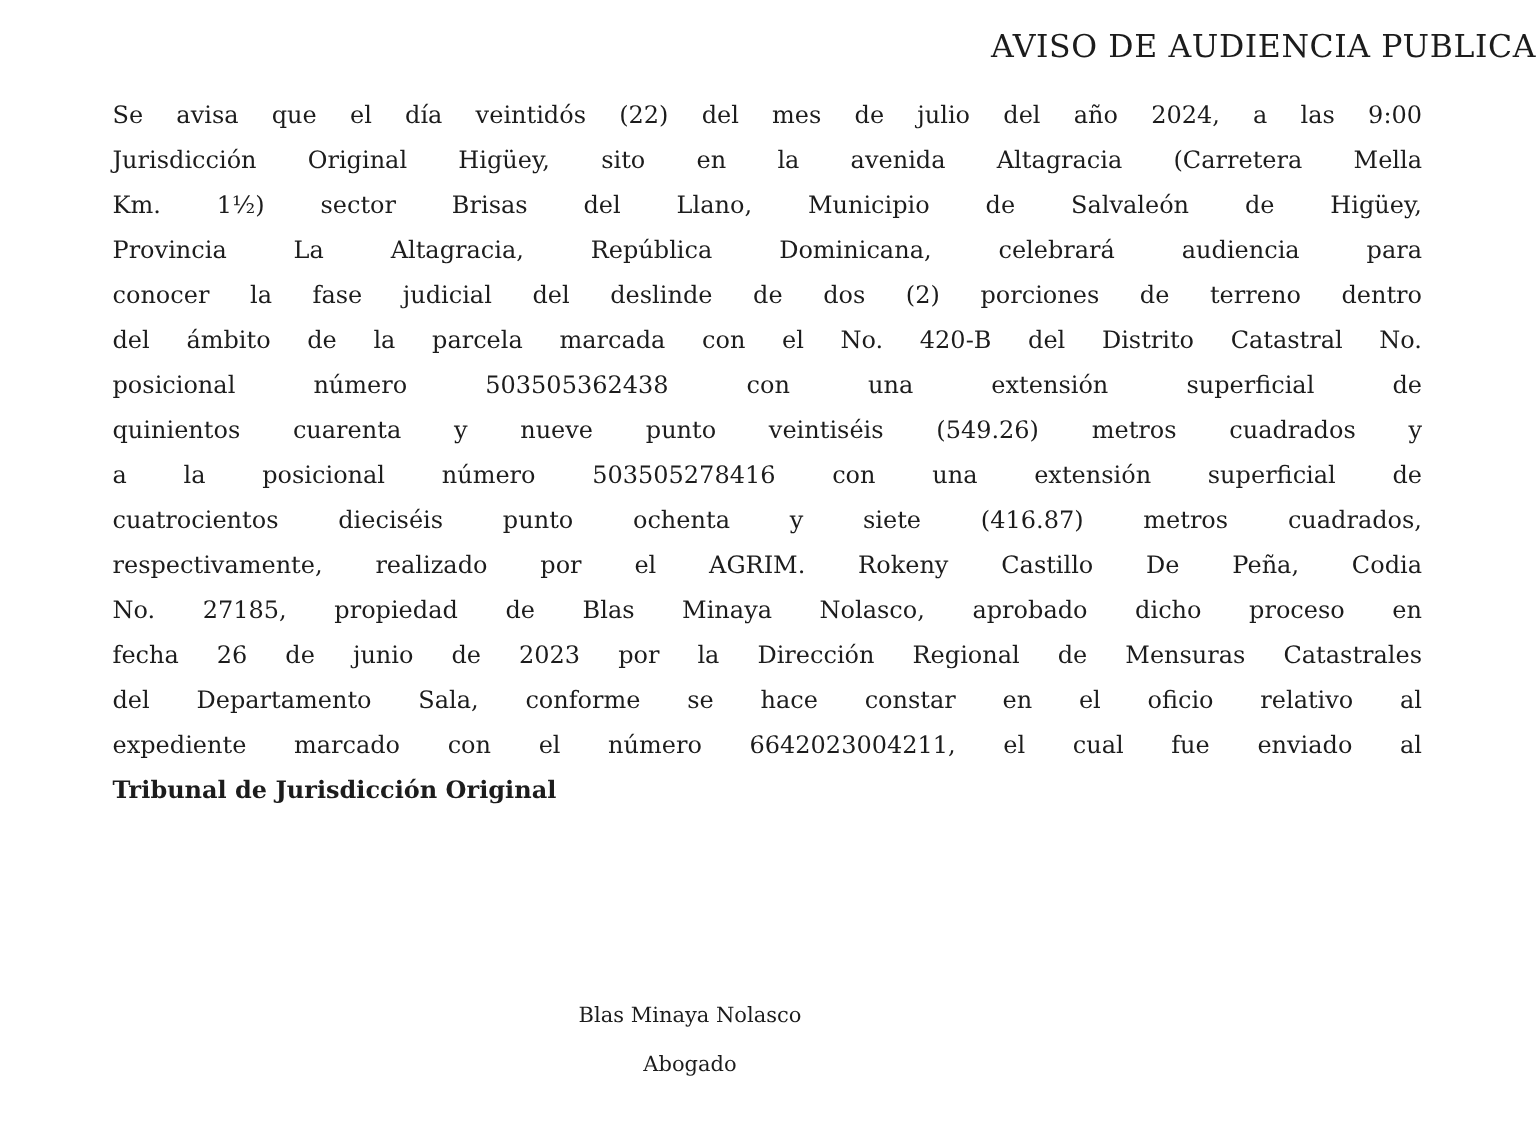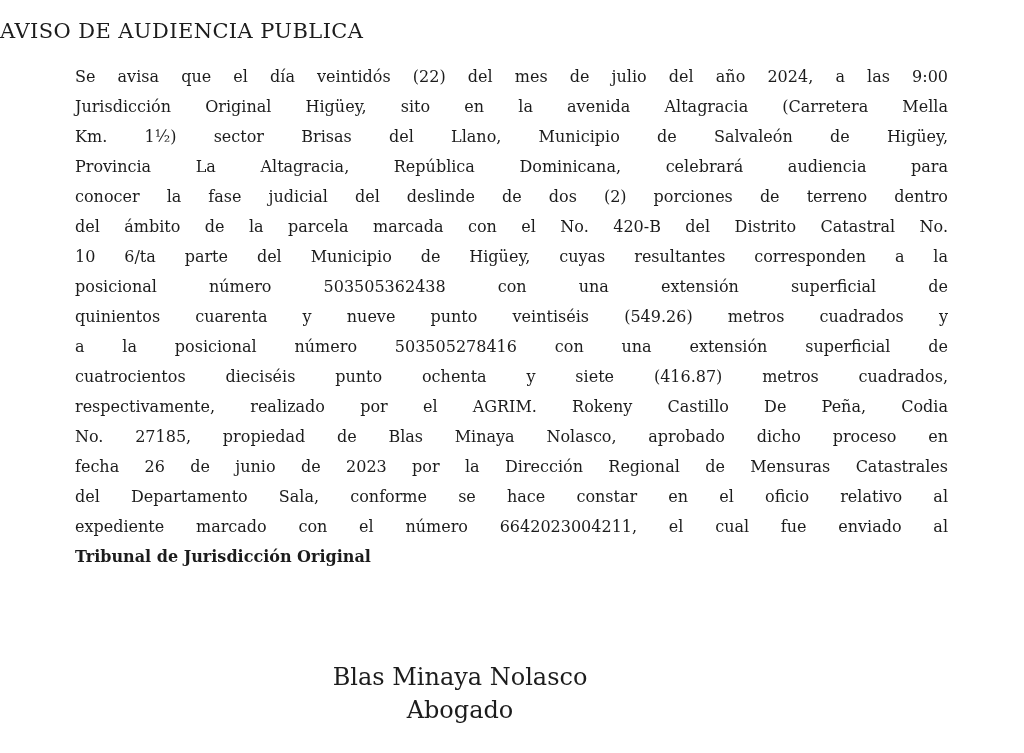--- a/index.html
+++ b/index.html
@@ -14,21 +14,21 @@
     background: #ffffff;
     color: #1c1c1c;
     font-family: "DejaVu Serif", serif;
     overflow: hidden;
   }
   .title {
     position: absolute;
     top: 19px;
     left: 0;
     width: 100%;
-    text-align: left;
+    text-align: right;
     font-size: 21px;
     letter-spacing: 0.4px;
     white-space: nowrap;
   }
   .body-block {
     position: absolute;
     top: 62px;
     left: 75px;
     width: 873px;
     font-size: 16px;
@@ -41,38 +41,37 @@
   .body-block .line.last {
     text-align-last: left;
     font-weight: bold;
   }
   .signature {
     position: absolute;
     top: 661px;
     left: 0;
     width: 920px; 
     text-align: center;
-    font-size: 24px;
+    font-size: 14px;
     line-height: 33px;
   }
 </style>
 </head>
 <body>
 
 <div class="page">
   <div class="title">AVISO DE AUDIENCIA PUBLICA</div>
 
   <div class="body-block">
       <div class="line">Se avisa que el día veintidós (22) del mes de julio del año 2024, a las 9:00</div>
       <div class="line">Jurisdicción Original Higüey, sito en la avenida Altagracia (Carretera Mella</div>
       <div class="line">Km. 1½) sector Brisas del Llano, Municipio de Salvaleón de Higüey,</div>
       <div class="line">Provincia La Altagracia, República Dominicana, celebrará audiencia para</div>
       <div class="line">conocer la fase judicial del deslinde de dos (2) porciones de terreno dentro</div>
       <div class="line">del ámbito de la parcela marcada con el No. 420-B del Distrito Catastral No.</div>
-      <div class="line">10 6/ta parte del Municipio de Higüey, cuyas resultantes corresponden a la</div>
       <div class="line">posicional número 503505362438 con una extensión superficial de</div>
       <div class="line">quinientos cuarenta y nueve punto veintiséis (549.26) metros cuadrados y</div>
       <div class="line">a la posicional número 503505278416 con una extensión superficial de</div>
       <div class="line">cuatrocientos dieciséis punto ochenta y siete (416.87) metros cuadrados,</div>
       <div class="line">respectivamente, realizado por el AGRIM. Rokeny Castillo De Peña, Codia</div>
       <div class="line">No. 27185, propiedad de Blas Minaya Nolasco, aprobado dicho proceso en</div>
       <div class="line">fecha 26 de junio de 2023 por la Dirección Regional de Mensuras Catastrales</div>
       <div class="line">del Departamento Sala, conforme se hace constar en el oficio relativo al</div>
       <div class="line">expediente marcado con el número 6642023004211, el cual fue enviado al</div>
       <div class="line last">Tribunal de Jurisdicción Original</div>

